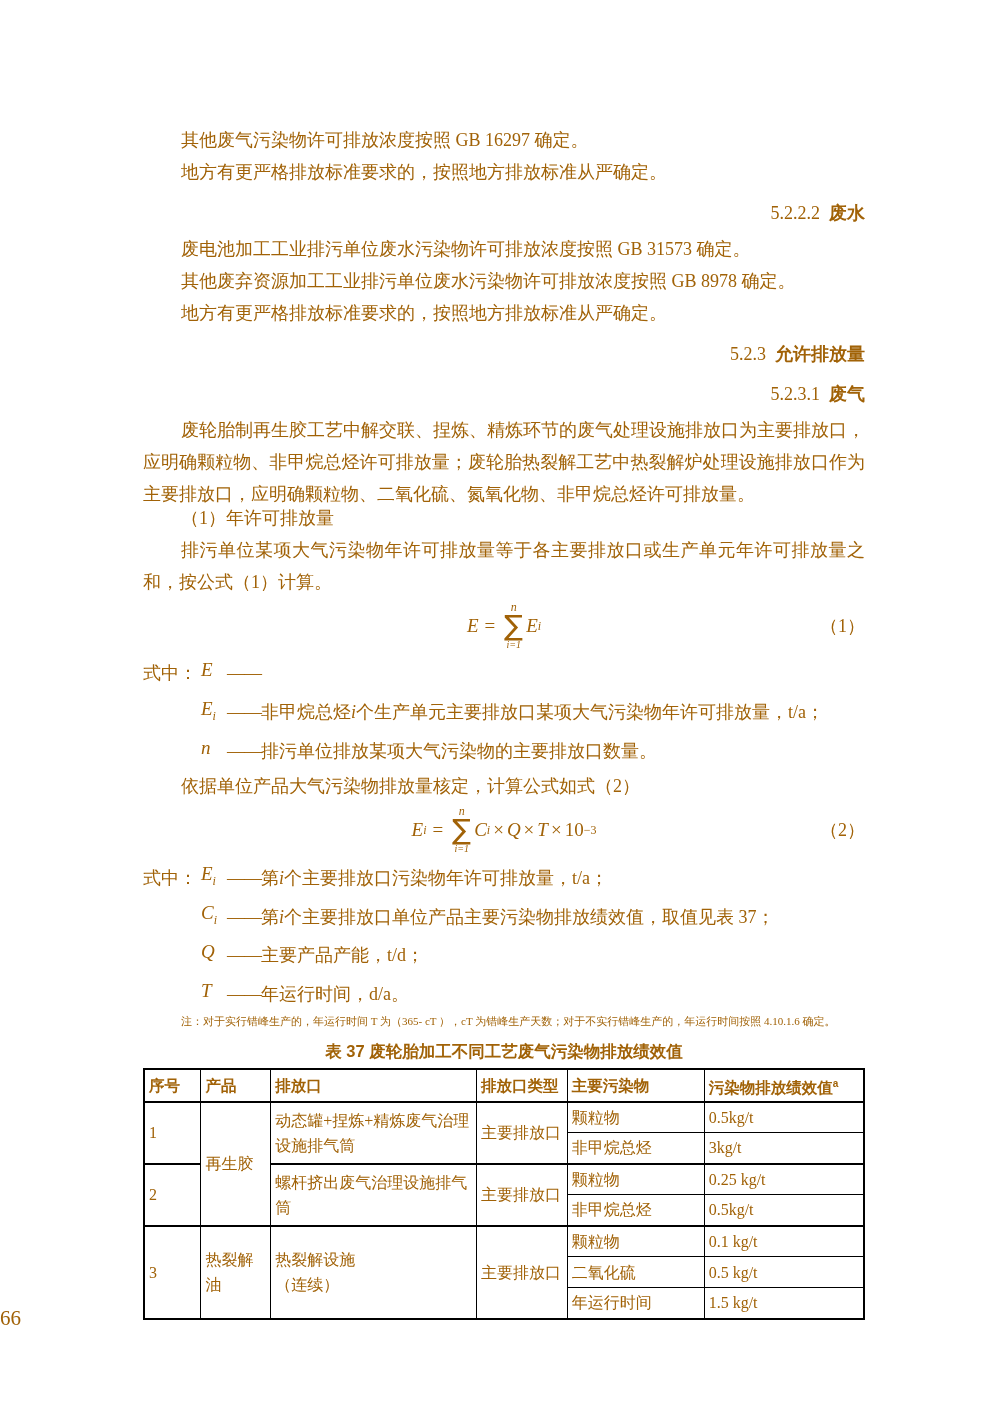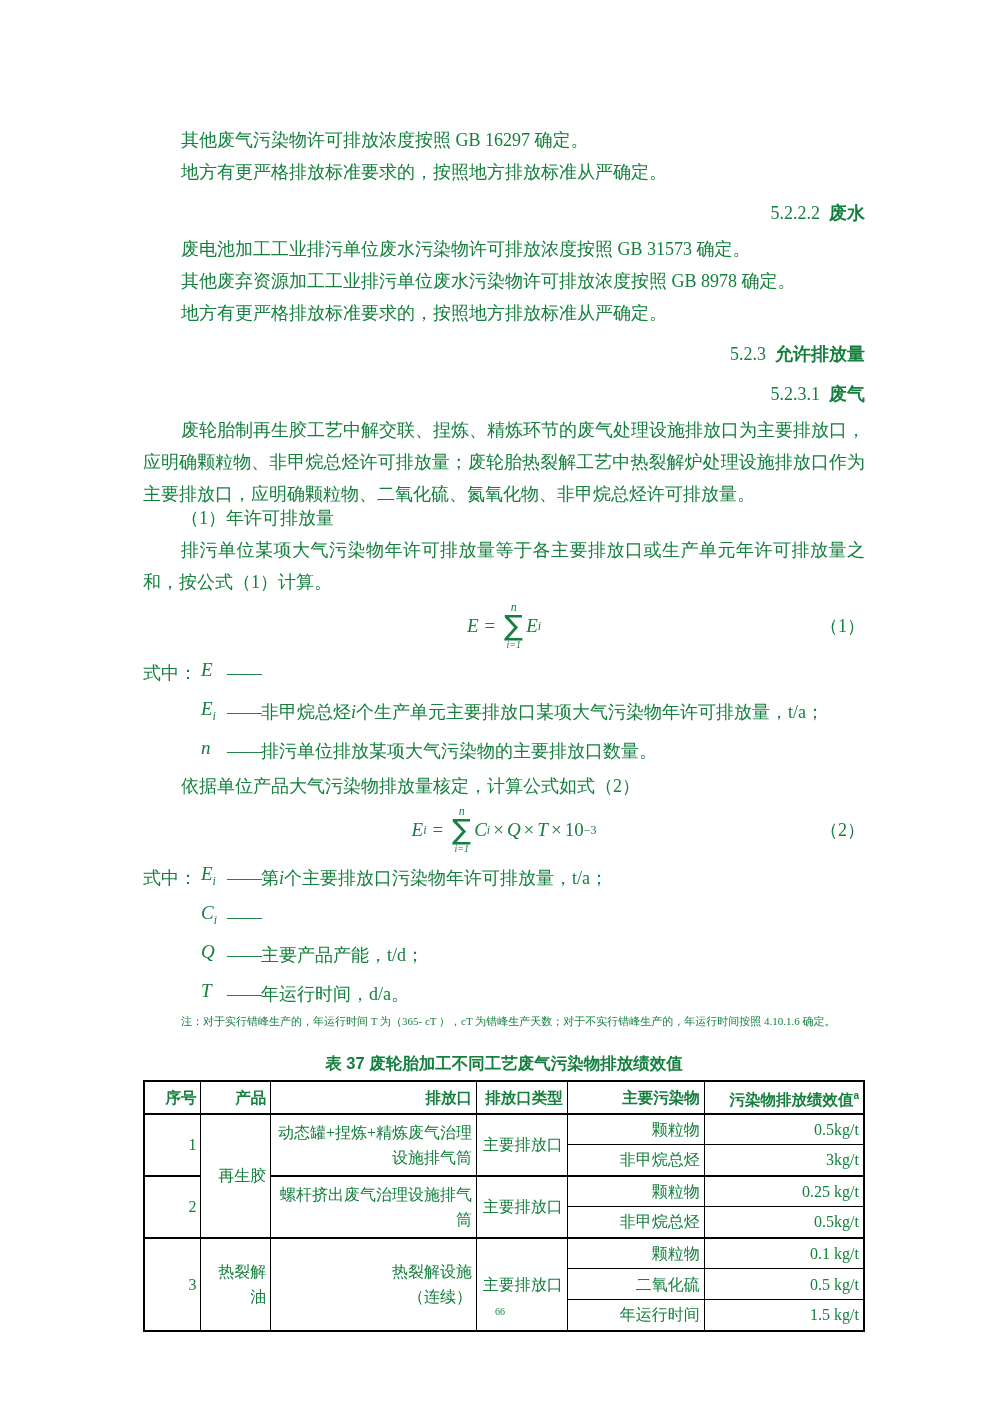--- a/index.html
+++ b/index.html
@@ -1,16 +1,16 @@
 <!DOCTYPE html>
 <html lang="zh"><head>
 <meta charset="utf-8">
 <style>
   html,body{margin:0;padding:0;background:#ffffff;}
-  .page{width:1000px;height:1414px;position:relative;background:#ffffff;color:#15803d;
+  .page{width:1000px;height:1414px;position:relative;background:#ffffff;color:#a16207;
         font-family:"Liberation Serif","DejaVu Serif",serif;overflow:hidden;}
   .content{position:absolute;left:143px;top:124px;width:722px;}
 
   .para{margin:0;font-size:18px;line-height:32px;text-align:justify;}
   .ind{text-indent:38px;}
 
   .heading{font-size:18px;line-height:30px;margin:10px 0 5px;font-weight:bold;text-align:right;}
   .hnum{font-family:"Liberation Serif","DejaVu Serif",serif;font-weight:normal;}
   .ht{font-family:"Liberation Sans","DejaVu Sans",sans-serif;margin-left:9px;}
 
@@ -28,34 +28,34 @@
   .eq-num{position:absolute;right:0;font-size:18px;}
 
   .def-row{display:flex;align-items:center;font-size:18px;line-height:32px;}
   .def-label{display:inline-block;width:58px;flex:none;}
   .def-var{display:inline-block;min-width:26px;flex:none;font-size:19px;}
   .def-dash{flex:none;letter-spacing:-1px;}
   .def-text{flex:1;}
 
   .note{font-size:11px;line-height:30px;margin:-8px 0 0;text-align:justify;text-indent:38px;}
 
-  .tbl-title{font-size:16.5px;font-weight:bold;line-height:30px;text-align:center;margin:12px 0 2px;
+  .tbl-title{font-size:16.5px;font-weight:bold;line-height:30px;text-align:center;margin:0 0 2px;
              font-family:"Liberation Sans","DejaVu Sans",sans-serif;}
   table.t37{width:100%;border-collapse:collapse;table-layout:fixed;font-size:16px;}
   table.t37{border:2px solid #000;}
-  .t37 td{border:1px solid #000;text-align:right;vertical-align:middle;padding:1px 4px;line-height:25px;
+  .t37 td{border:1px solid #000;text-align:left;vertical-align:middle;padding:1px 4px;line-height:25px;
           word-break:break-all;}
   .t37 thead tr{height:33px;}
   .t37 tbody tr{height:31px;}
   .t37 thead td{font-family:"Liberation Sans","DejaVu Sans",sans-serif;font-weight:bold;font-size:15.5px;
                 border-bottom:2px solid #000;}
   .t37 tr.gstart td{border-top:2px solid #000;}
   .thsup{font-size:10px;font-weight:bold;}
 
-  .footer{position:absolute;top:1306px;left:0;width:100%;text-align:center;font-size:10px;}
+  .footer{position:absolute;top:1306px;left:0;width:100%;text-align:left;font-size:21px;}
 </style>
 </head>
 <body>
 
 <div class="page">
   <main class="content">
 
     <p class="para ind">其他废气污染物许可排放浓度按照 GB 16297 确定。</p>
     <p class="para ind">地方有更严格排放标准要求的，按照地方排放标准从严确定。</p>
 
@@ -139,20 +139,21 @@
     <div class="def-row">
       <span class="def-label">式中：</span>
       <span class="def-var"><i class="mi">E</i><sub class="msub">i</sub></span>
       <span class="def-dash">——</span>
       <span class="def-text"><span>第</span><i class="mi">i</i><span>个主要排放口污染物年许可排放量，t/a；</span></span>
     </div>
     <div class="def-row">
       <span class="def-label"></span>
       <span class="def-var"><i class="mi">C</i><sub class="msub">i</sub></span>
       <span class="def-dash">——</span>
+      <span class="def-text"><span>第</span><i class="mi">i</i><span>个主要排放口单位产品主要污染物排放绩效值，取值见表 37；</span></span>
     </div>
     <div class="def-row">
       <span class="def-label"></span>
       <span class="def-var"><i class="mi">Q</i><sub class="msub"></sub></span>
       <span class="def-dash">——</span>
       <span class="def-text"><span>主要产品产能，t/d；</span><i class="mi"></i><span></span></span>
     </div>
     <div class="def-row">
       <span class="def-label"></span>
       <span class="def-var"><i class="mi">T</i><sub class="msub"></sub></span>

